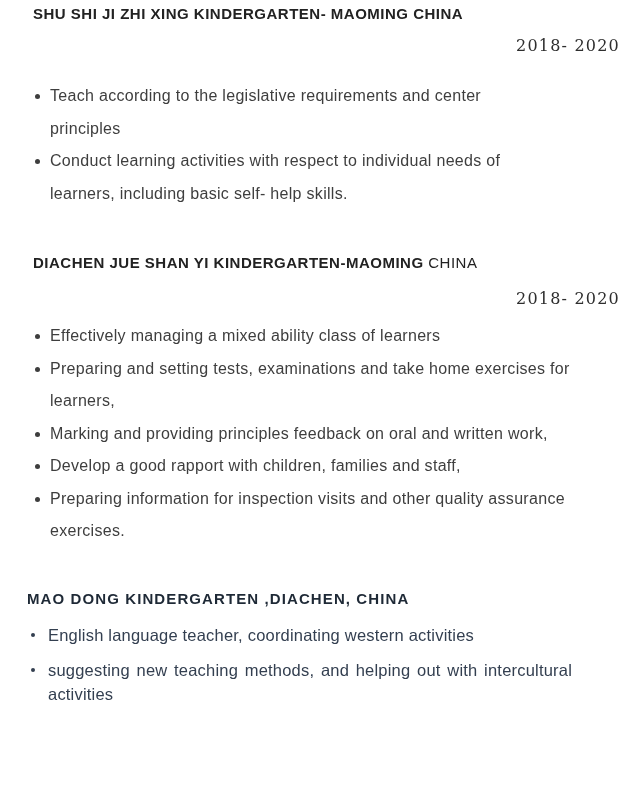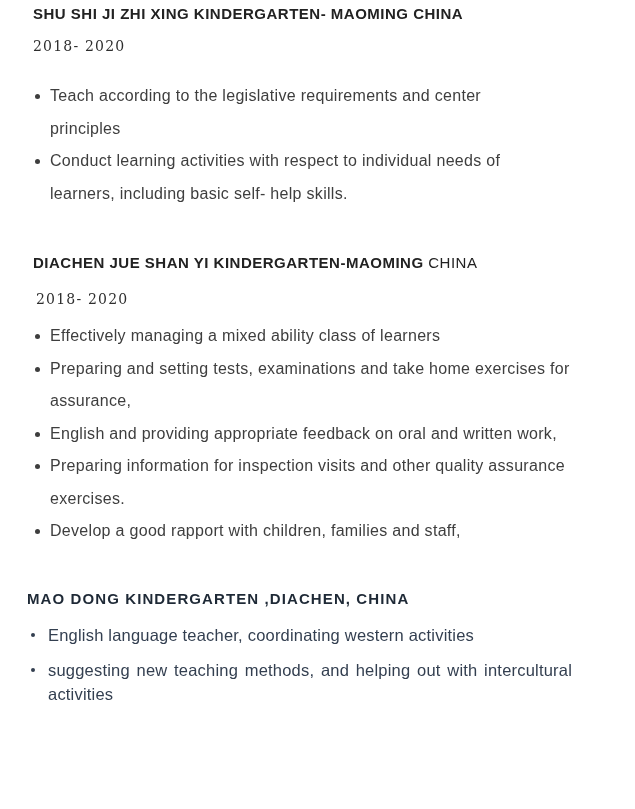--- a/index.html
+++ b/index.html
@@ -30,25 +30,26 @@
     letter-spacing: 0.5px;
     color: #222222;
     white-space: nowrap;
   }
   .job-heading .heading-regular {
     font-weight: 400;
   }
   .job-dates {
     margin: 9px 0 0 0;
     font-family: "DejaVu Serif", serif;
-    font-size: 14px;
+    font-size: 16px;
     font-weight: 400;
     line-height: 24px;
     letter-spacing: 1.2px;
     color: #2e2e2e;
+    text-align: right;
   }
   ul.duties {
     list-style: none;
     margin: 22px 0 0 0;
     padding: 0;
     font-size: 16px;
     line-height: 32.5px;
     letter-spacing: 0.3px;
     color: #3e3e3e;
   }
@@ -116,24 +117,24 @@
       <li>Teach according to the legislative requirements and center principles</li>
       <li>Conduct learning activities with respect to individual needs of learners, including basic self- help skills.</li>
     </ul>
   </section>
 
   <section class="job s2">
     <h2 class="job-heading"><span class="heading-bold">DIACHEN JUE SHAN YI KINDERGARTEN-MAOMING</span><span class="heading-regular"> CHINA</span></h2>
     <p class="job-dates">2018- 2020</p>
     <ul class="duties">
       <li>Effectively managing a mixed ability class of learners</li>
-      <li>Preparing and setting tests, examinations and take home exercises for assurance,</li>
-      <li>English and providing appropriate feedback on oral and written work,</li>
+      <li>Preparing and setting tests, examinations and take home exercises for learners,</li>
+      <li>Marking and providing principles feedback on oral and written work,</li>
+      <li>Develop a good rapport with children, families and staff,</li>
       <li>Preparing information for inspection visits and other quality assurance exercises.</li>
-      <li>Develop a good rapport with children, families and staff,</li>
     </ul>
   </section>
 
   <section class="job s3">
     <h2 class="job-heading"><span class="heading-bold">MAO DONG KINDERGARTEN ,DIACHEN, CHINA</span><span class="heading-regular"></span></h2>
     <ul class="duties">
       <li>English language teacher, coordinating western activities</li>
       <li class="justified">suggesting new teaching methods, and helping out with intercultural activities</li>
     </ul>
   </section>

